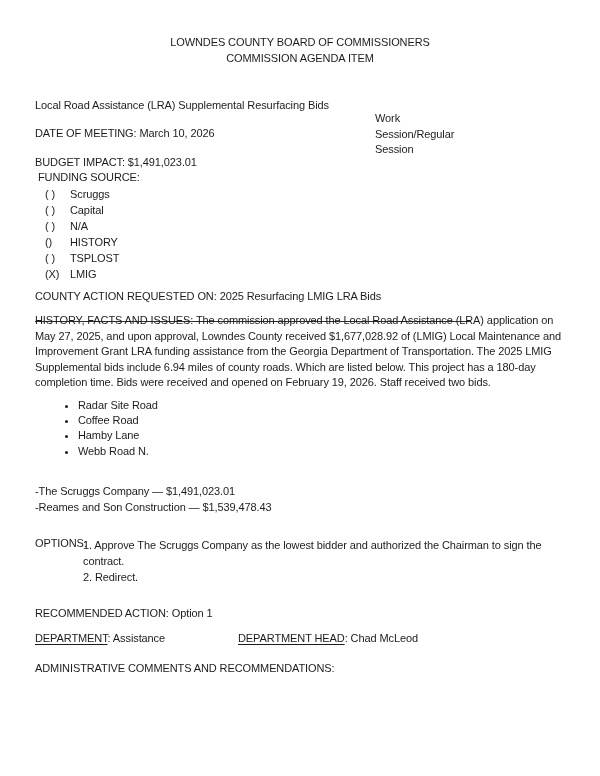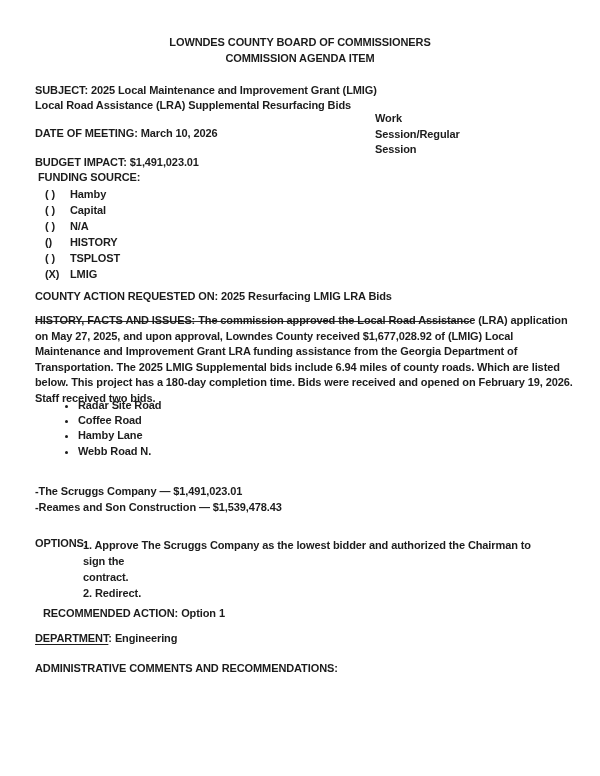--- a/index.html
+++ b/index.html
@@ -10,21 +10,20 @@
   .page {
     position: relative;
     width: 600px;
     height: 776px;
     background: #ffffff;
     font-family: "Liberation Sans", "DejaVu Sans", sans-serif;
     font-size: 11px;
     color: #1c1c1c;
     overflow: hidden;
     letter-spacing: -0.1px;
-    font-weight: bold;
   }
   .abs { position: absolute; }
   .center { width: 600px; text-align: center; }
   .title-line { font-size: 11px; }
 
   .session-block {
     left: 375px; top: 111px; width: 92px;
     line-height: 15.5px;
   }
   .funding-list {
@@ -70,34 +69,33 @@
   .nowrap { white-space: nowrap; }
 </style>
 </head>
 <body>
 
 <div class="page">
 
   <div class="abs center title-line" style="top:36px;">LOWNDES COUNTY BOARD OF COMMISSIONERS</div>
   <div class="abs center title-line" style="top:52px;">COMMISSION AGENDA ITEM</div>
 
-  <div class="abs" style="left:35px; top:84px;">SUBJECT: 2025 Local Maintenance and Improvement Grant (LMIG)</div>
   <div class="abs session-block">Work Session/Regular Session</div>
 
   <div class="abs" style="left:35px; top:99px;">Local Road Assistance (LRA) Supplemental Resurfacing Bids</div>
 
   <div class="abs" style="left:35px; top:127px;">DATE OF MEETING: March 10, 2026</div>
 
   <div class="abs" style="left:35px; top:156px;">BUDGET IMPACT: $1,491,023.01</div>
 
   <div class="abs" style="left:38px; top:171px;">FUNDING SOURCE:</div>
 
   <div class="abs funding-list">
     <div class="funding-row">
-      <span class="funding-mark">( )</span><span>Hamby</span>
+      <span class="funding-mark">( )</span><span>Scruggs</span>
     </div>
     <div class="funding-row">
       <span class="funding-mark">( )</span><span>Capital</span>
     </div>
     <div class="funding-row">
       <span class="funding-mark">( )</span><span>N/A</span>
     </div>
     <div class="funding-row">
       <span class="funding-mark">()</span><span>HISTORY</span>
     </div>
@@ -125,21 +123,22 @@
     <div class="nowrap">-Reames and Son Construction — $1,539,478.43</div>
   </div>
 
   <div class="abs options-label">OPTIONS:</div>
   <div class="abs options-content">
     <div>1. Approve The Scruggs Company as the lowest bidder and authorized the Chairman to sign the</div>
     <div>contract.</div>
     <div>2. Redirect.</div>
   </div>
 
-  <div class="abs" style="left:35px; top:607px;margin-left:8px;">RECOMMENDED ACTION: Option 1</div>
+  <div class="abs" style="left:35px; top:607px;">RECOMMENDED ACTION: Option 1</div>
 
   <div class="abs dept-row">
-    <span class="dept-col1"><span class="u">DEPARTMENT</span><span>: Engineering</span></span>
+    <span class="dept-col1"><span class="u">DEPARTMENT</span><span>: Assistance</span></span>
+    <span class="dept-col2"><span class="u">DEPARTMENT HEAD</span><span>: Chad McLeod</span></span>
   </div>
 
   <div class="abs" style="left:35px; top:662px;">ADMINISTRATIVE COMMENTS AND RECOMMENDATIONS:</div>
 
 </div>
 
 </body></html>

